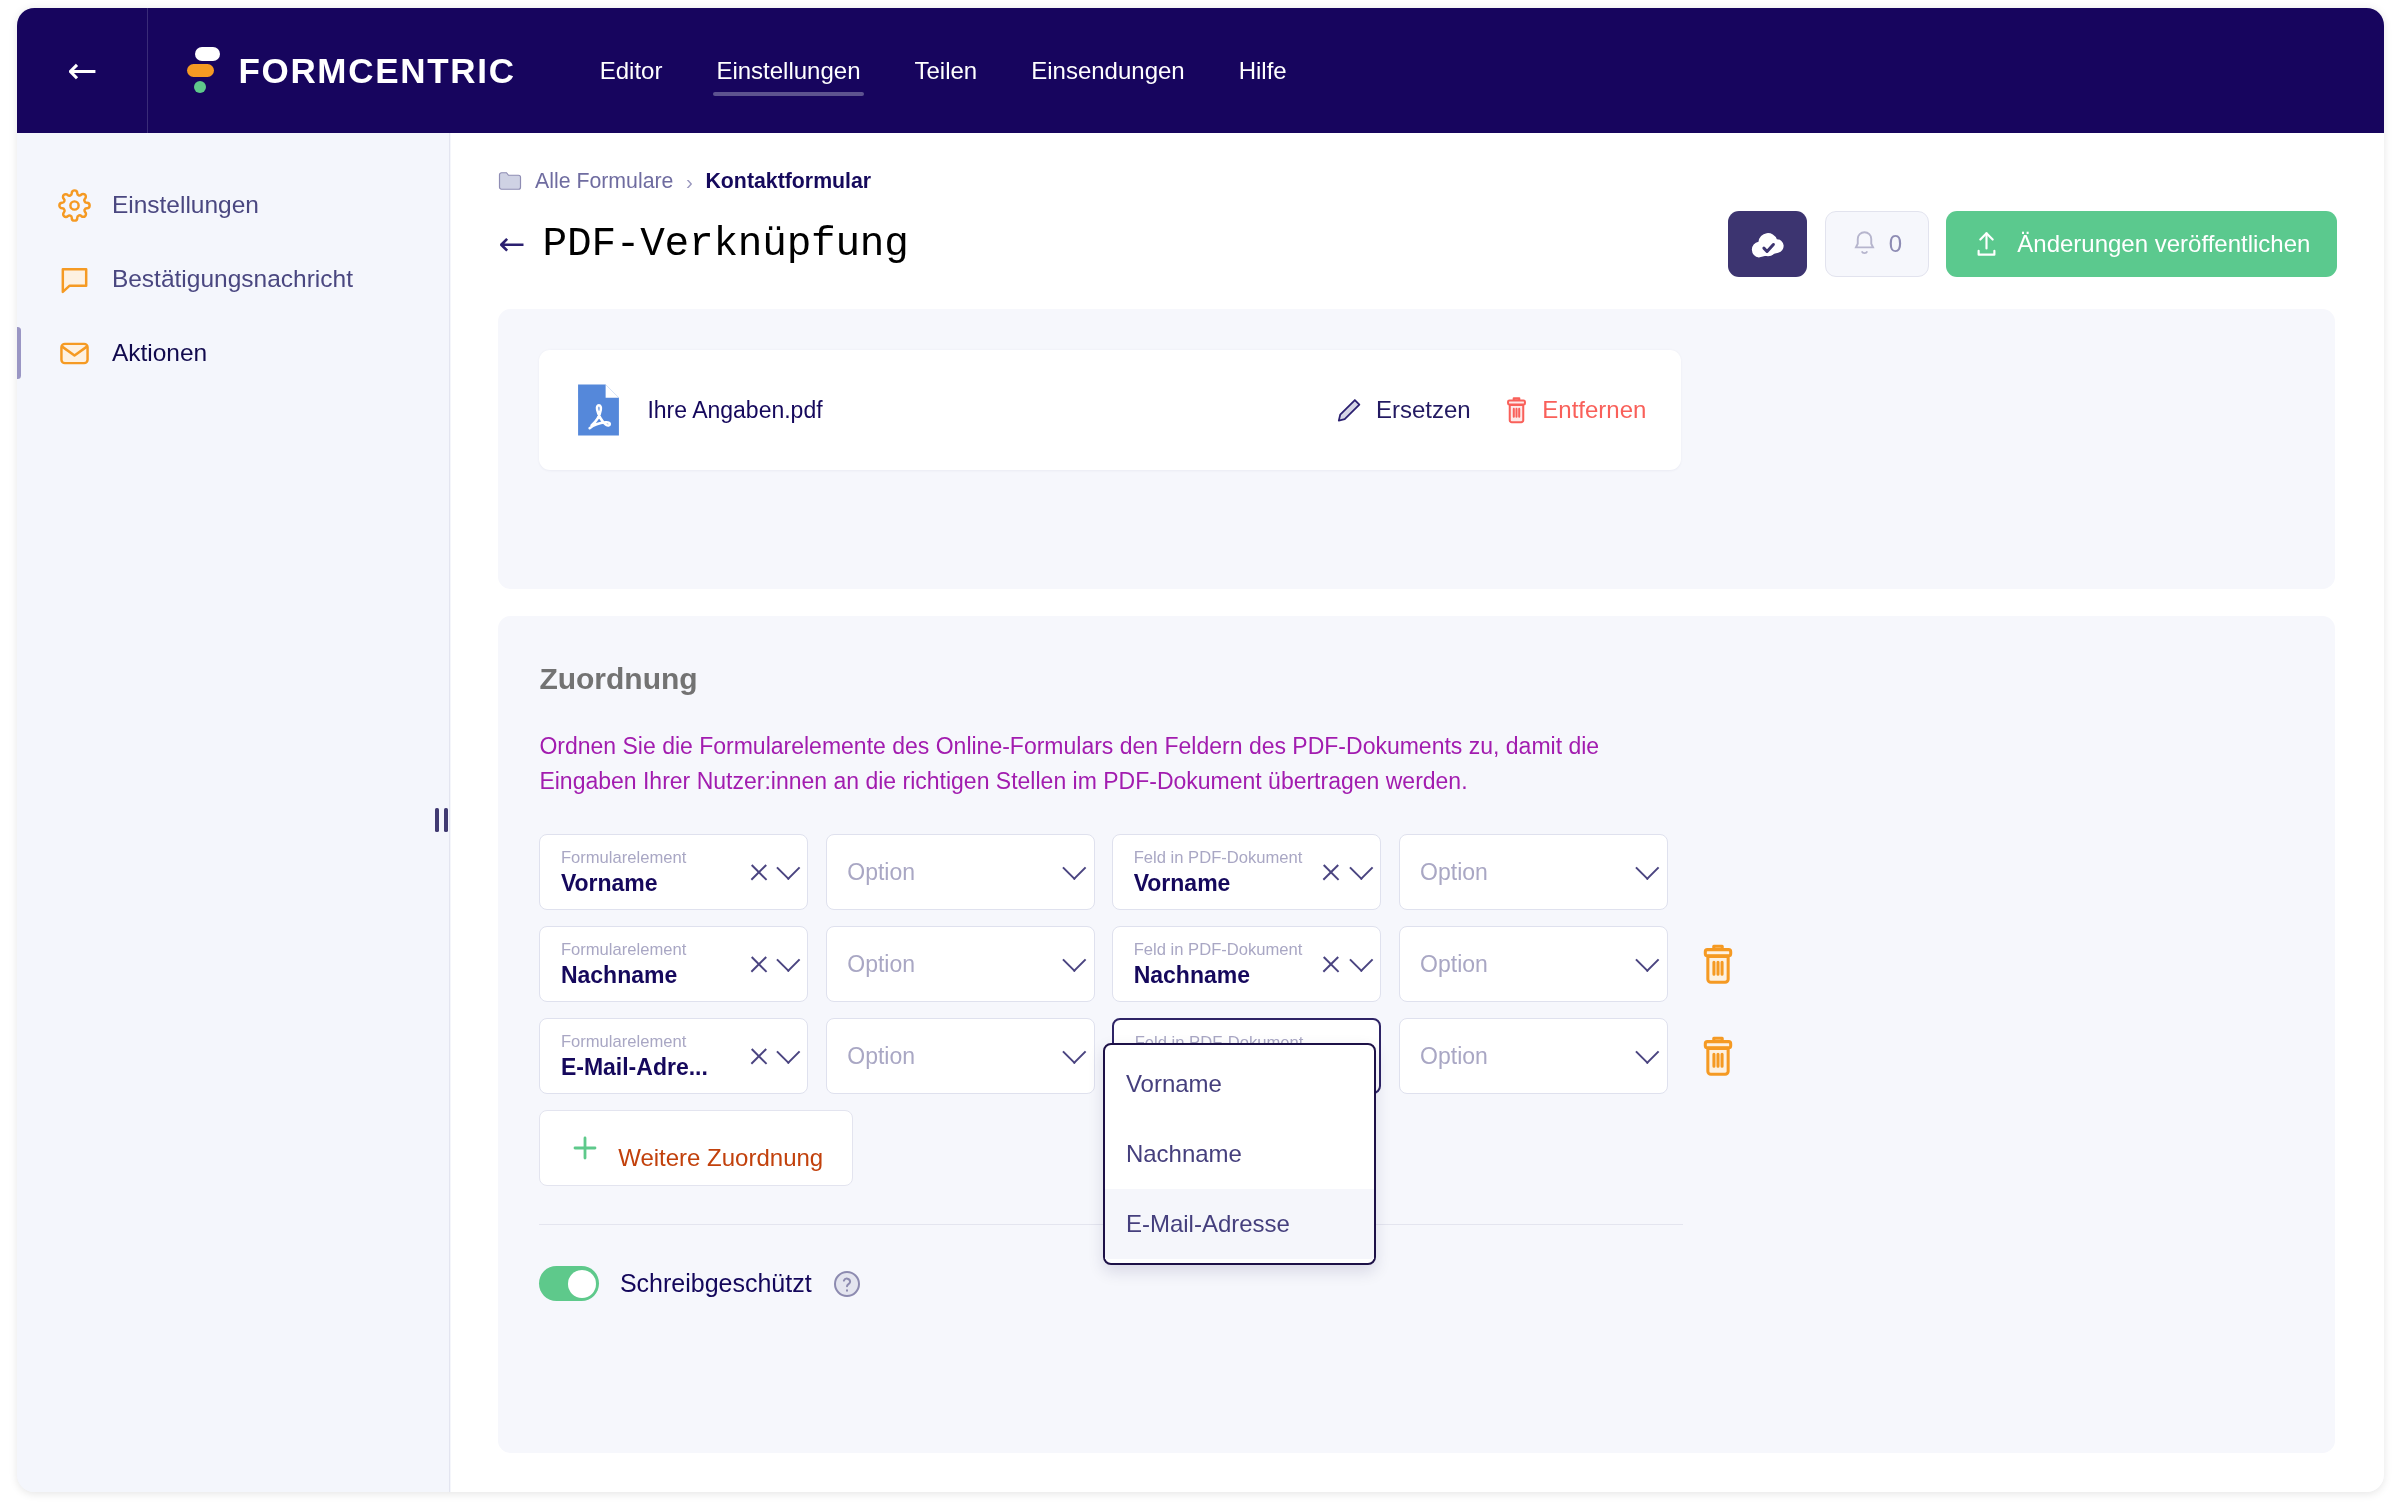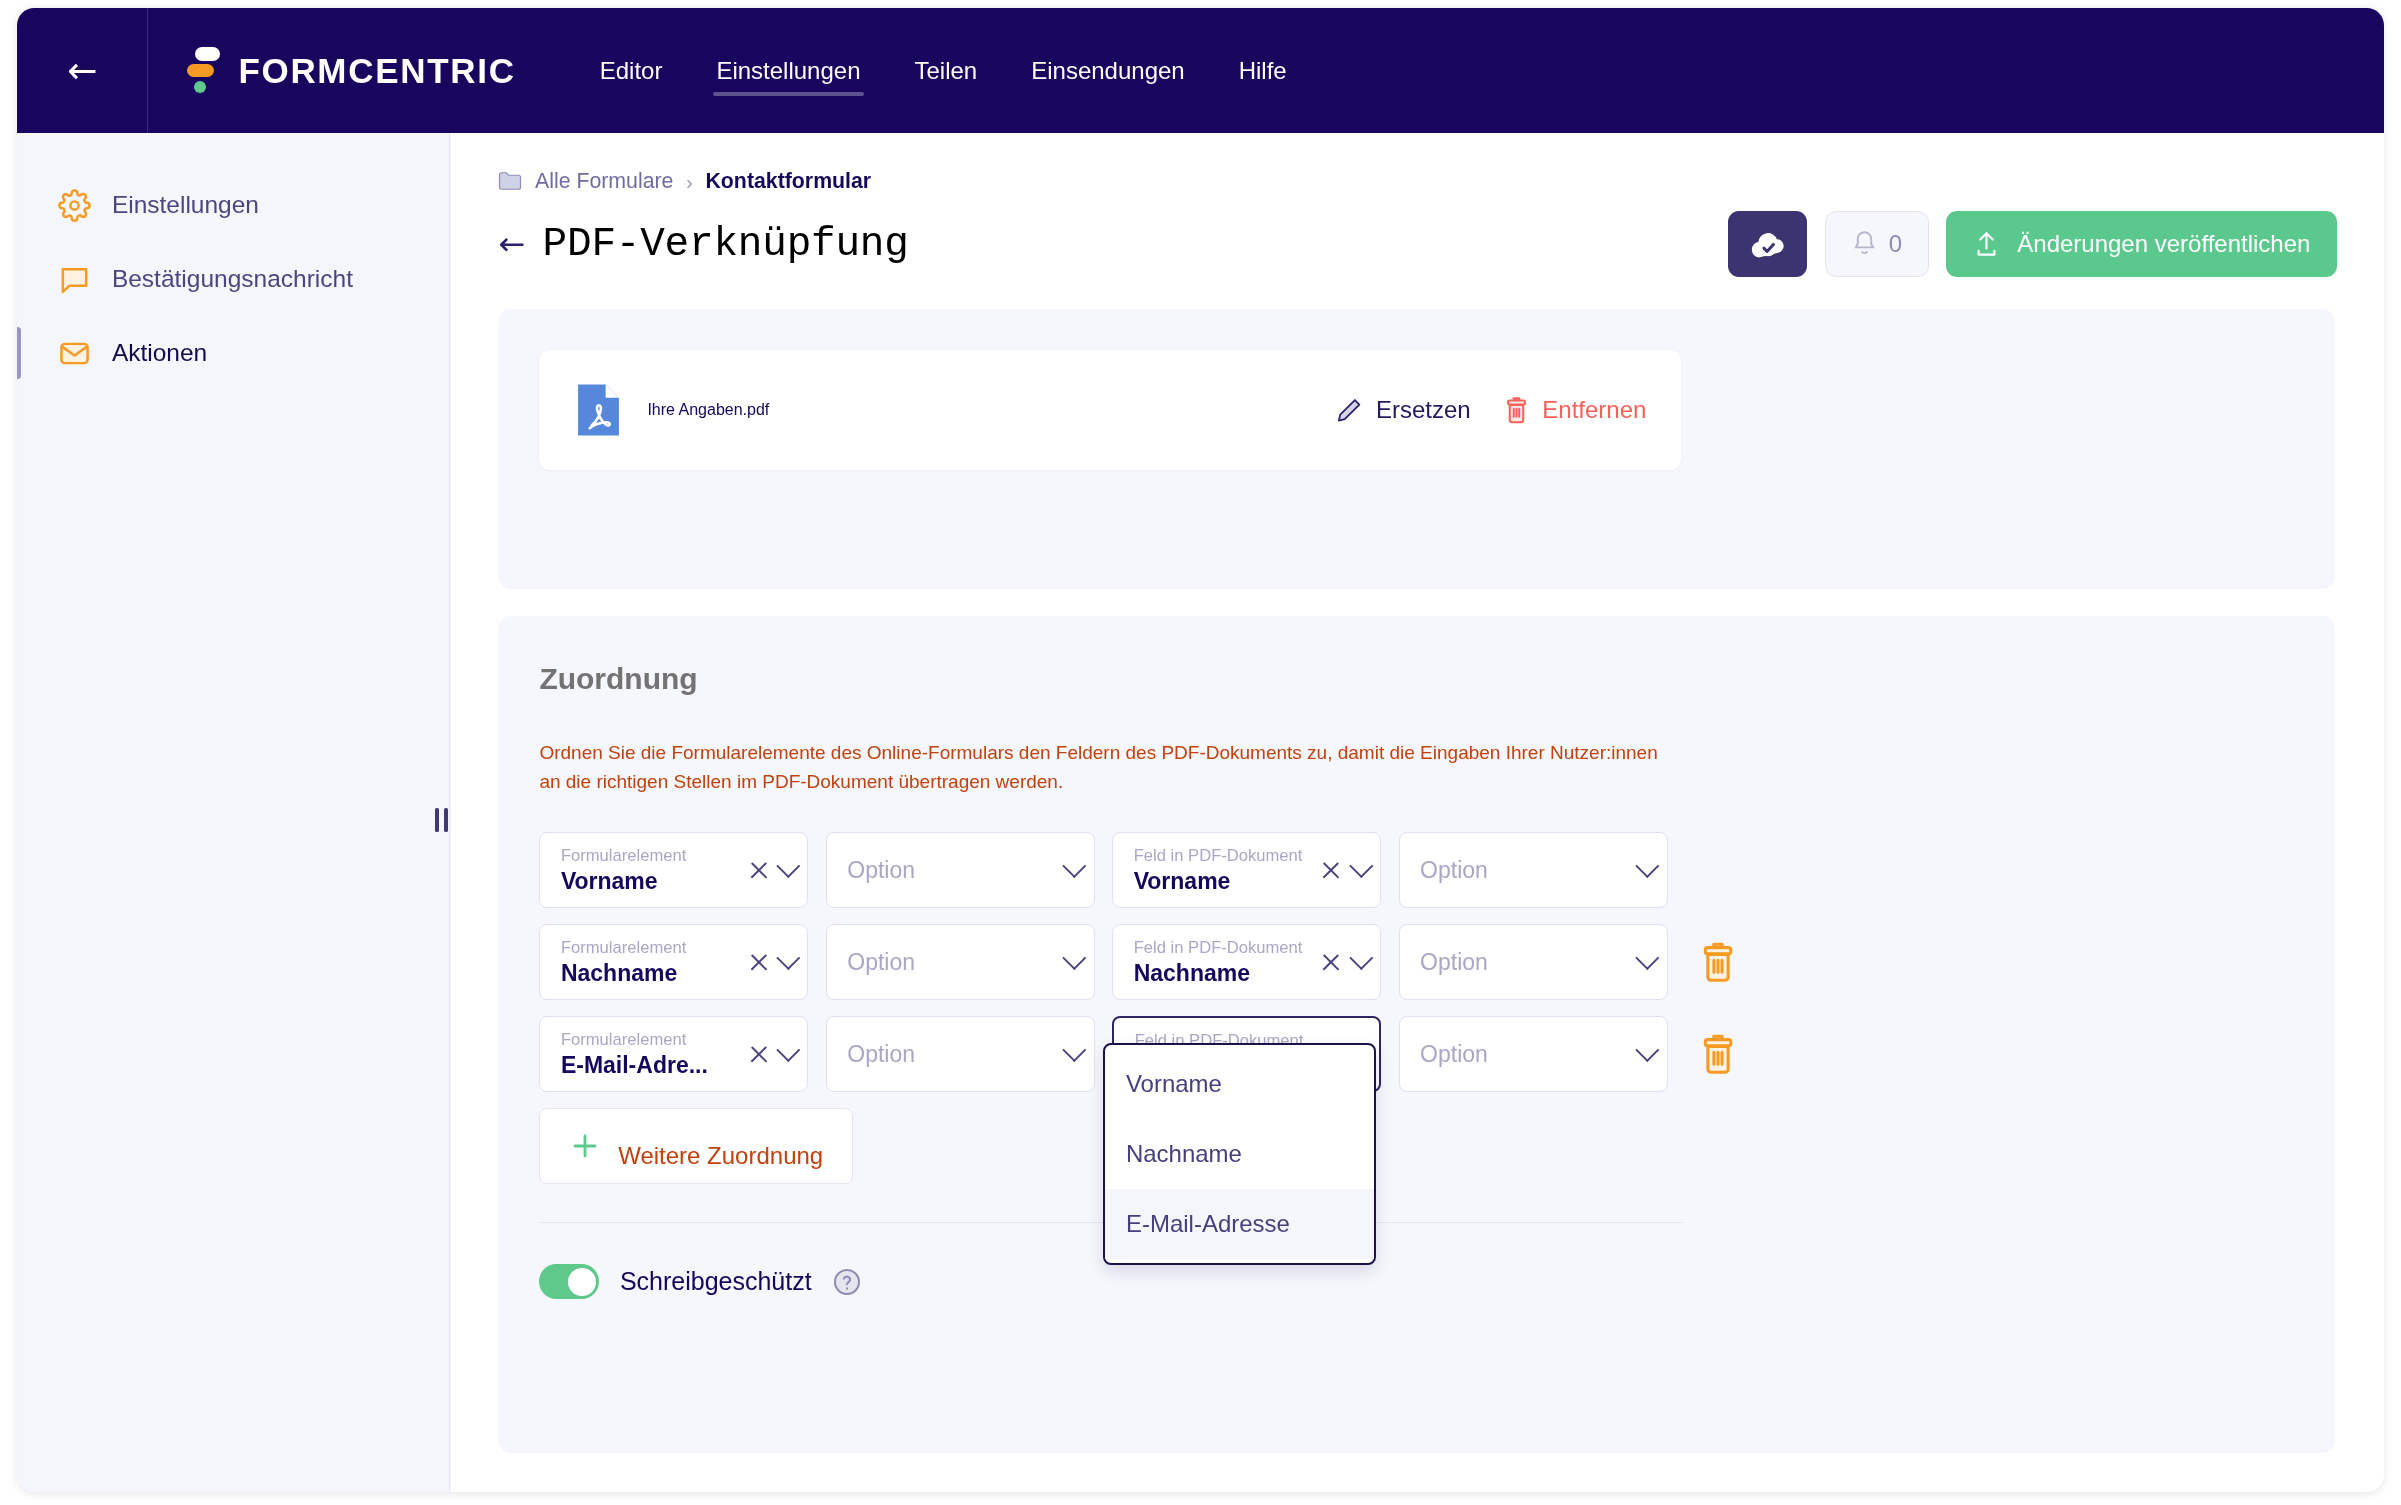--- a/index.html
+++ b/index.html
@@ -186,34 +186,34 @@
     background:#f6f7fc; border-radius: 12.6px; width: 1837px;
   }
   .card-file { margin-top: 32px; height: 280px; padding: 41px; }
   .file-box {
     background:#ffffff; border-radius: 11px; height: 120px;
     display:flex; align-items:center; padding: 0 35px;
     box-shadow: 0 0.8px 2.4px rgba(20,10,70,0.05);
     width: 1142px;
   }
   .pdf-ico { width: 49px; height: 62px; flex:none; margin-right: 24px; }
-  .file-name { font-size: 16px; color:#15085c; }
+  .file-name { font-size: 23px; color:#15085c; }
   .file-actions { margin-left:auto; display:flex; align-items:center; gap: 32px; }
   .file-act { display:flex; align-items:center; gap: 12.6px; cursor:pointer; font-size:24px; }
   .file-act.replace { color:#231a62; }
   .file-act.remove { color:#f9605a; }
 
   
   .card-map {
     margin-top: 27px; padding: 46px 41px 0 41px; height: 837px;
     position: relative;
   }
   .sec-title { font-size: 30px; color:#737373; font-weight:600; }
   .sec-desc {
-    margin-top: 43px; font-size: 19px; color:#c2410c; line-height: 1.52;
+    margin-top: 33px; font-size: 23px; color:#a21caf; line-height: 1.52;
     max-width: 1122px;
   }
 
   .rows { margin-top: 35px; }
   .map-row { display:flex; align-items:center; gap: 17.4px; margin-bottom: 16px; }
 
   .sel {
     position:relative; height: 76px; background:#ffffff;
     border:1.2px solid #dfe1ee; border-radius: 8px;
     display:flex; align-items:flex-end; padding: 0 11px 12.6px 20.5px;

